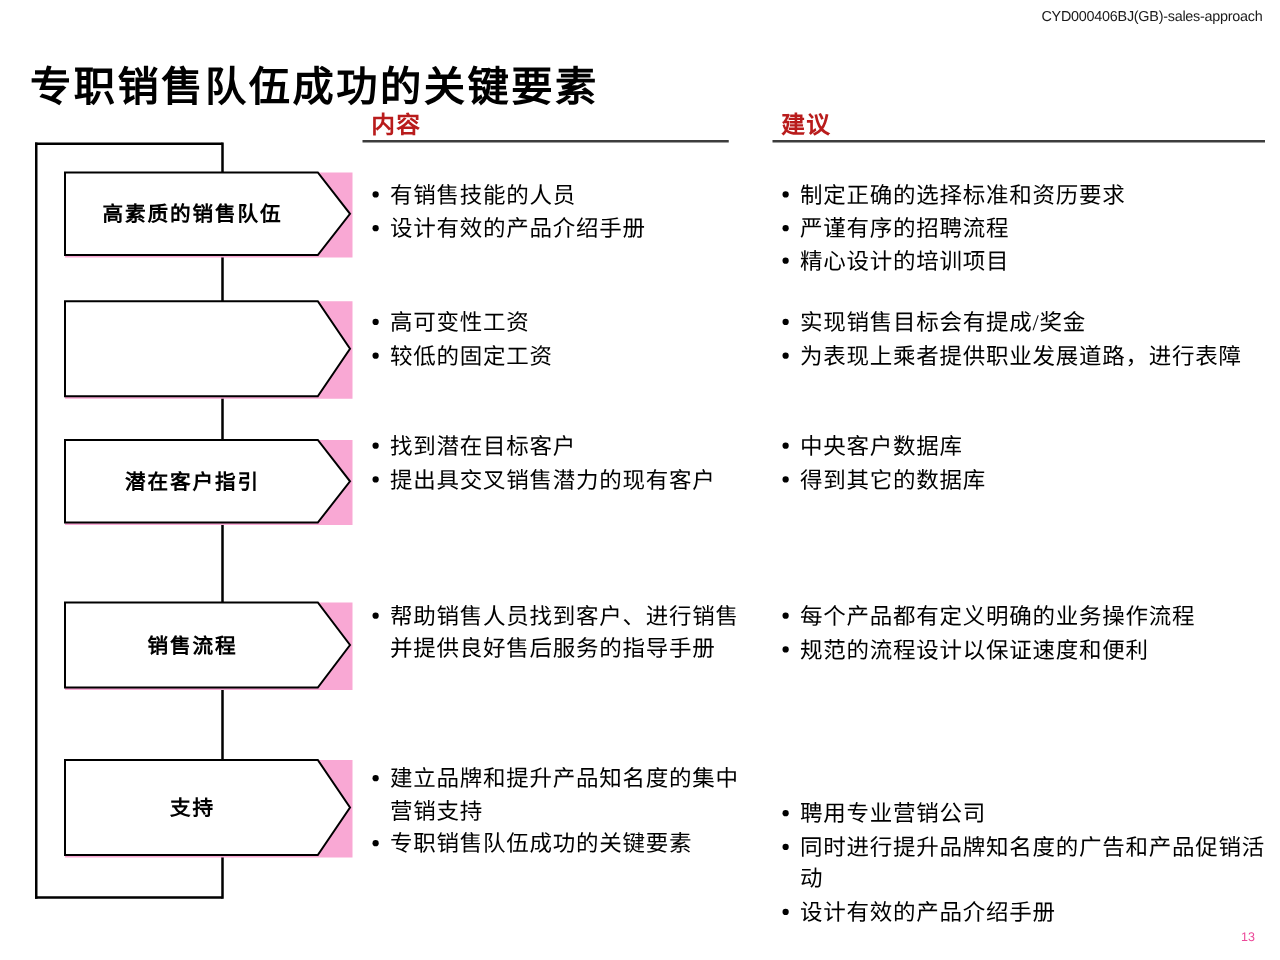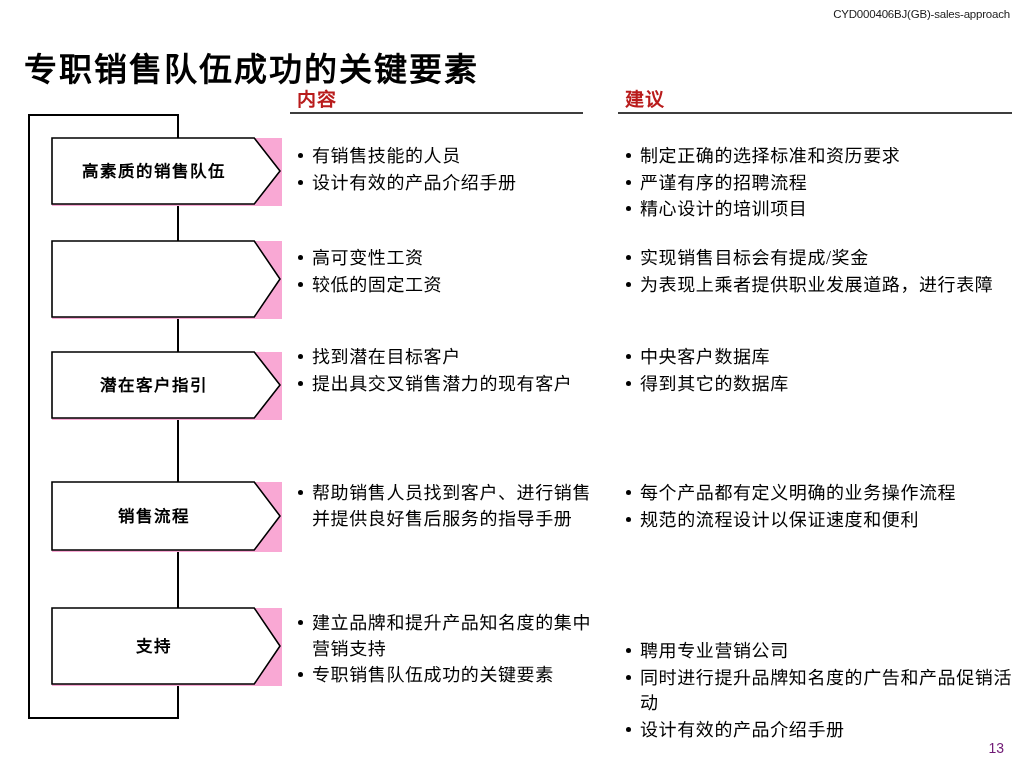--- a/index.html
+++ b/index.html
@@ -147,22 +147,22 @@
   }
   .col-content { left: 297px; width: 300px; }
   .col-advice  { left: 625px; width: 395px; }
 
   
   .page-number {
     position: absolute;
     right: 20px;
     bottom: 12px;
     font-family: "Liberation Sans", sans-serif;
-    font-size: 14px;
-    color: #701a75;
+    font-size: 10px;
+    color: #ec4899;
     text-align: center;
   }
 </style>
 </head>
 <body>
 
 <div class="doc-code">CYD000406BJ(GB)-sales-approach</div>
 
 <h1 class="slide-title">专职销售队伍成功的关键要素</h1>
 

